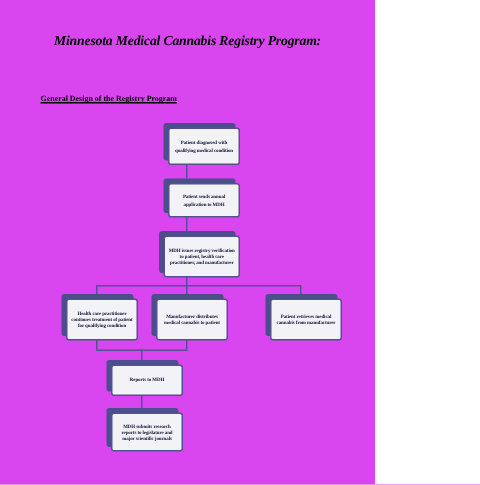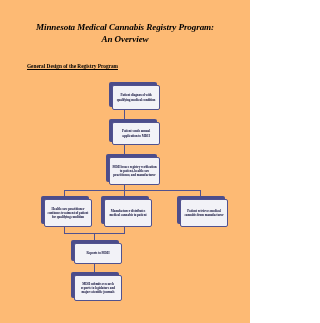--- a/index.html
+++ b/index.html
@@ -12,21 +12,21 @@
     height: 323px;
     position: relative;
     overflow: hidden;
     font-family: "Liberation Serif", serif;
     -webkit-font-smoothing: antialiased;
   }
 
   .page {
     position: absolute;
     inset: 0;
-    background: #fdba74;
+    background: #d946ef;
   }
 
   
   .title-block {
     position: absolute;
     left: 0;
     right: 0;
     top: 22px;
     text-align: center;
   }
@@ -113,21 +113,20 @@
     word-break: break-word;
   }
 </style>
 </head>
 <body>
 
 <div class="page">
 
   <div class="title-block">
     <div class="title-line">Minnesota Medical Cannabis Registry Program:</div>
-    <div class="title-line">An Overview</div>
   </div>
 
   <div class="section-heading">General Design of the Registry Program</div>
 
   <div class="flow">
 
     <div class="conn v" style="left:124px; top:110px; height:9px;"></div>
 
     <div class="conn v" style="left:124px; top:145px; height:9px;"></div>
 

